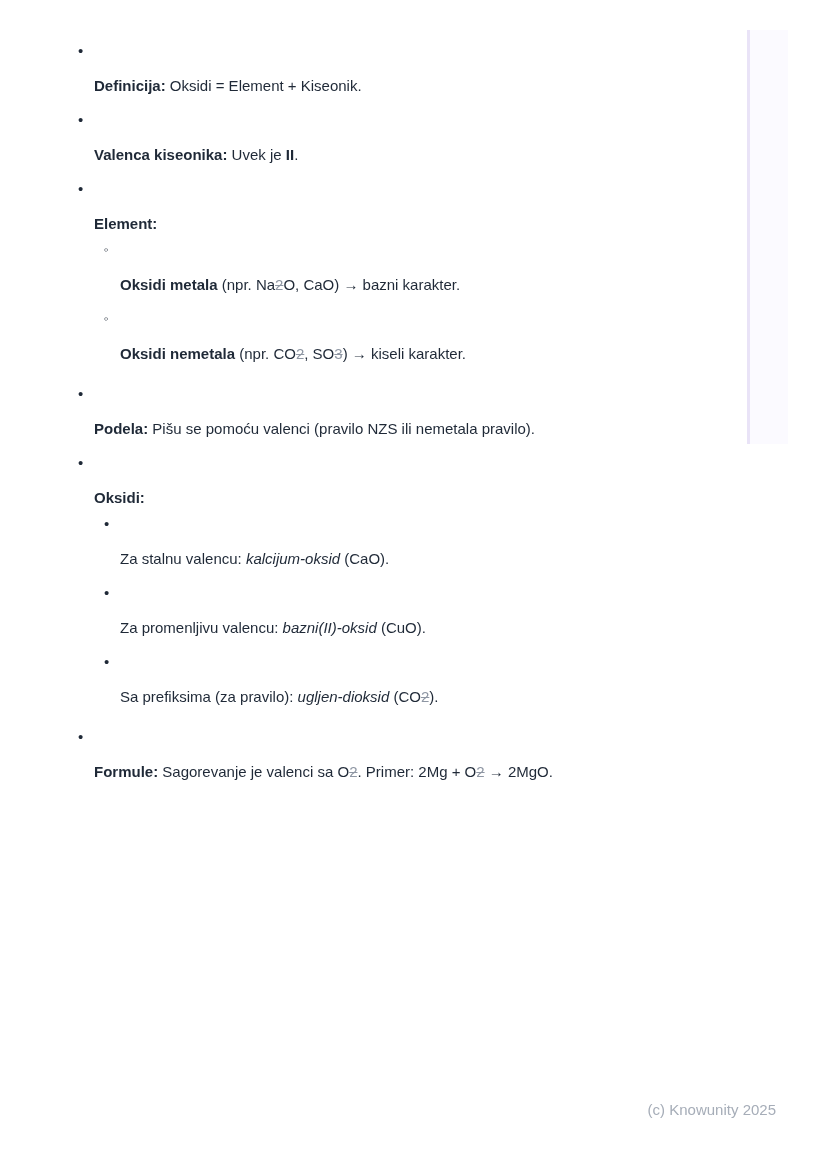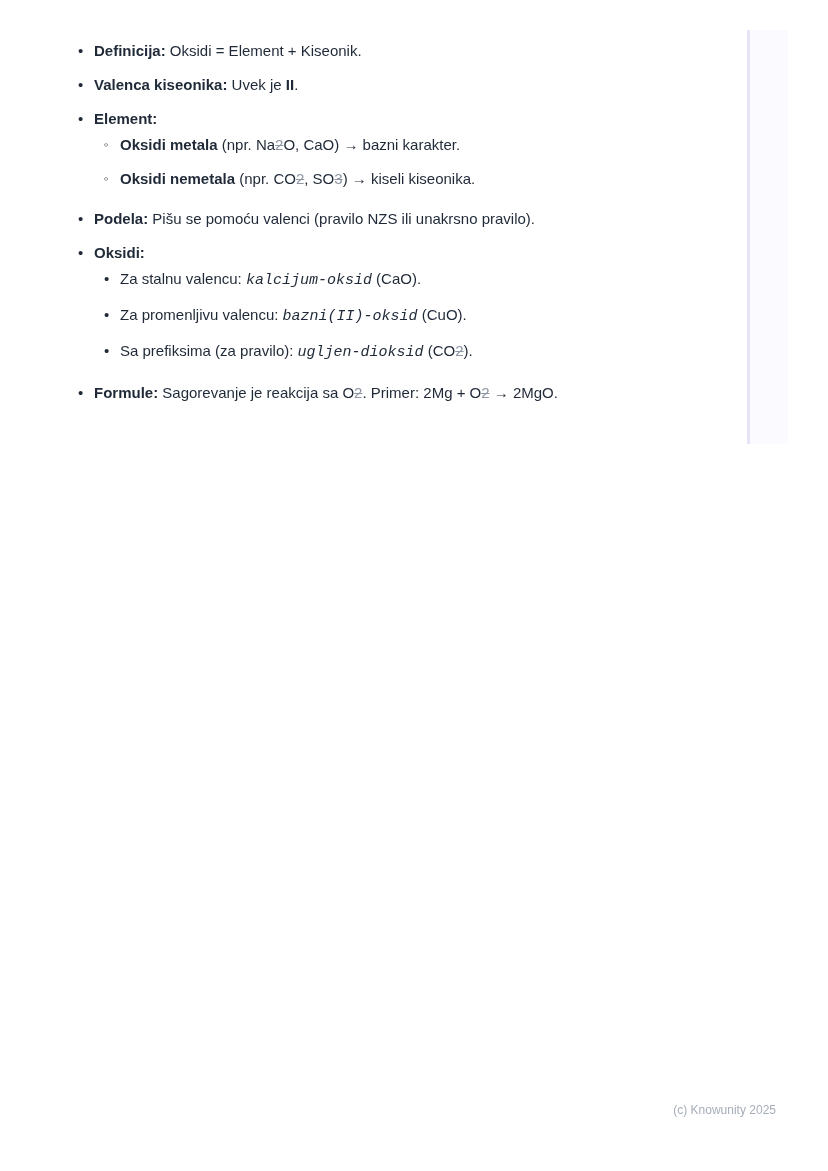--- a/index.html
+++ b/index.html
@@ -24,38 +24,38 @@
   .item { display: flex; align-items: flex-start; }
   .item.l0 { padding-left: 8px; }
   .item.l1 { padding-left: 34px; }
   .marker {
     flex: none;
     width: 16px;
     line-height: 22px;
     color: #1f2937;
   }
   .marker.circle { font-size: 13px; }
-  .txt { flex: 1; }
+  .txt { flex: 1; margin-top: 35px; }
   .run-b { font-weight: 700; }
-  .run-i { font-style: italic; font-family: Liberation Mono, monospace; }
+  .run-i { font-style: italic; }
   .run-s { text-decoration: line-through; color: #8e96a3; }
   .accent-strip {
     position: absolute;
     left: 747px;
     top: 30px;
     width: 41px;
     height: 414px;
     background: #fbfaff;
     border-left: 3px solid #e9e3f7;
   }
   .footer {
     position: absolute;
     top: 1103px;
     right: 52px;
-    font-size: 12px;
+    font-size: 15px;
     line-height: 14px;
     color: #a6adb8;
   }
 </style>
 </head>
 <body>
 
 <div class="page">
   <div class="content" id="notes-list">
       <div class="item l0" style="margin-top: 0px;">
@@ -69,42 +69,42 @@
       <div class="item l0" style="margin-top: 12px;">
         <span class="marker">•</span>
         <span class="txt"><span class="run-b">Element:</span></span>
       </div>
       <div class="item l1" style="margin-top: 4px;">
         <span class="marker circle">◦</span>
         <span class="txt"><span class="run-b">Oksidi metala</span><span class=""> (npr. Na</span><span class="run-s">2</span><span class="">O, CaO) → bazni karakter.</span></span>
       </div>
       <div class="item l1" style="margin-top: 12px;">
         <span class="marker circle">◦</span>
-        <span class="txt"><span class="run-b">Oksidi nemetala</span><span class=""> (npr. CO</span><span class="run-s">2</span><span class="">, SO</span><span class="run-s">3</span><span class="">) → kiseli kiseonika.</span></span>
+        <span class="txt"><span class="run-b">Oksidi nemetala</span><span class=""> (npr. CO</span><span class="run-s">2</span><span class="">, SO</span><span class="run-s">3</span><span class="">) → kiseli karakter.</span></span>
       </div>
       <div class="item l0" style="margin-top: 18px;">
         <span class="marker">•</span>
-        <span class="txt"><span class="run-b">Podela:</span><span class=""> Pišu se pomoću valenci (pravilo NZS ili unakrsno pravilo).</span></span>
+        <span class="txt"><span class="run-b">Podela:</span><span class=""> Pišu se pomoću valenci (pravilo NZS ili nemetala pravilo).</span></span>
       </div>
       <div class="item l0" style="margin-top: 12px;">
         <span class="marker">•</span>
         <span class="txt"><span class="run-b">Oksidi:</span></span>
       </div>
       <div class="item l1" style="margin-top: 4px;">
         <span class="marker">•</span>
         <span class="txt"><span class="">Za stalnu valencu: </span><span class="run-i">kalcijum-oksid</span><span class=""> (CaO).</span></span>
       </div>
       <div class="item l1" style="margin-top: 12px;">
         <span class="marker">•</span>
         <span class="txt"><span class="">Za promenljivu valencu: </span><span class="run-i">bazni(II)-oksid</span><span class=""> (CuO).</span></span>
       </div>
       <div class="item l1" style="margin-top: 12px;">
         <span class="marker">•</span>
         <span class="txt"><span class="">Sa prefiksima (za pravilo): </span><span class="run-i">ugljen-dioksid</span><span class=""> (CO</span><span class="run-s">2</span><span class="">).</span></span>
       </div>
       <div class="item l0" style="margin-top: 18px;">
         <span class="marker">•</span>
-        <span class="txt"><span class="run-b">Formule:</span><span class=""> Sagorevanje je reakcija sa O</span><span class="run-s">2</span><span class="">. Primer: 2Mg + O</span><span class="run-s">2</span><span class=""> → 2MgO.</span></span>
+        <span class="txt"><span class="run-b">Formule:</span><span class=""> Sagorevanje je valenci sa O</span><span class="run-s">2</span><span class="">. Primer: 2Mg + O</span><span class="run-s">2</span><span class=""> → 2MgO.</span></span>
       </div>
     </div>
   <div class="accent-strip"></div>
   <div class="footer">(c) Knowunity 2025</div>
 </div>
 
 </body></html>

